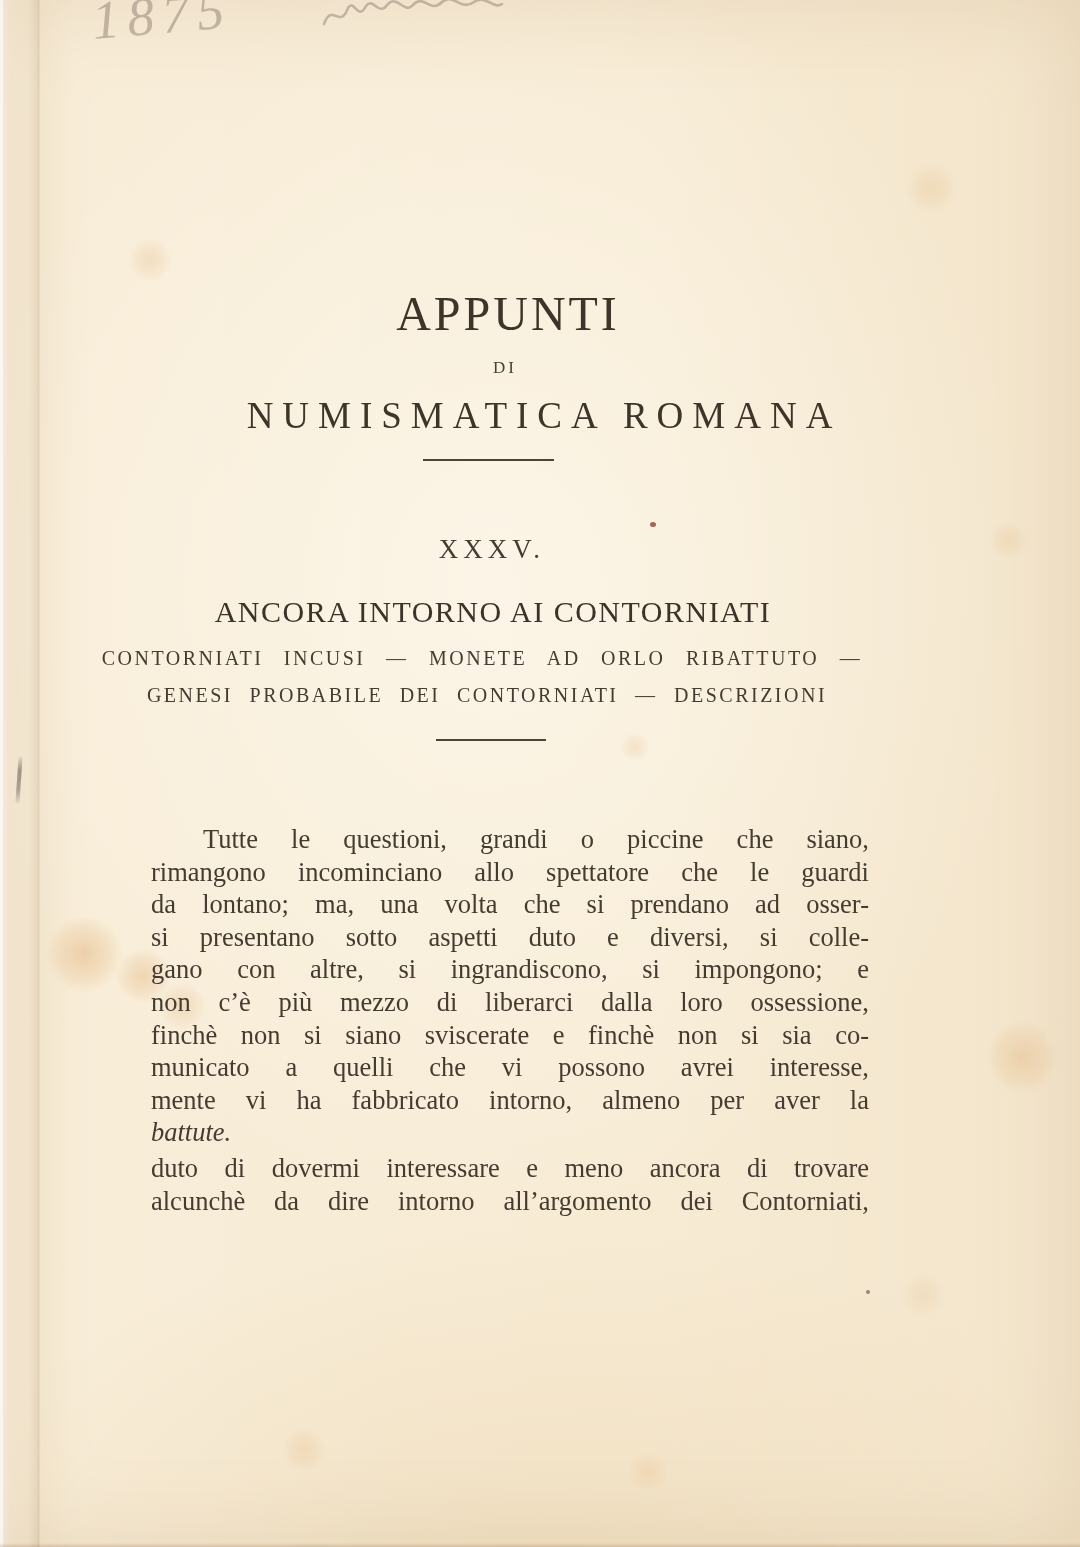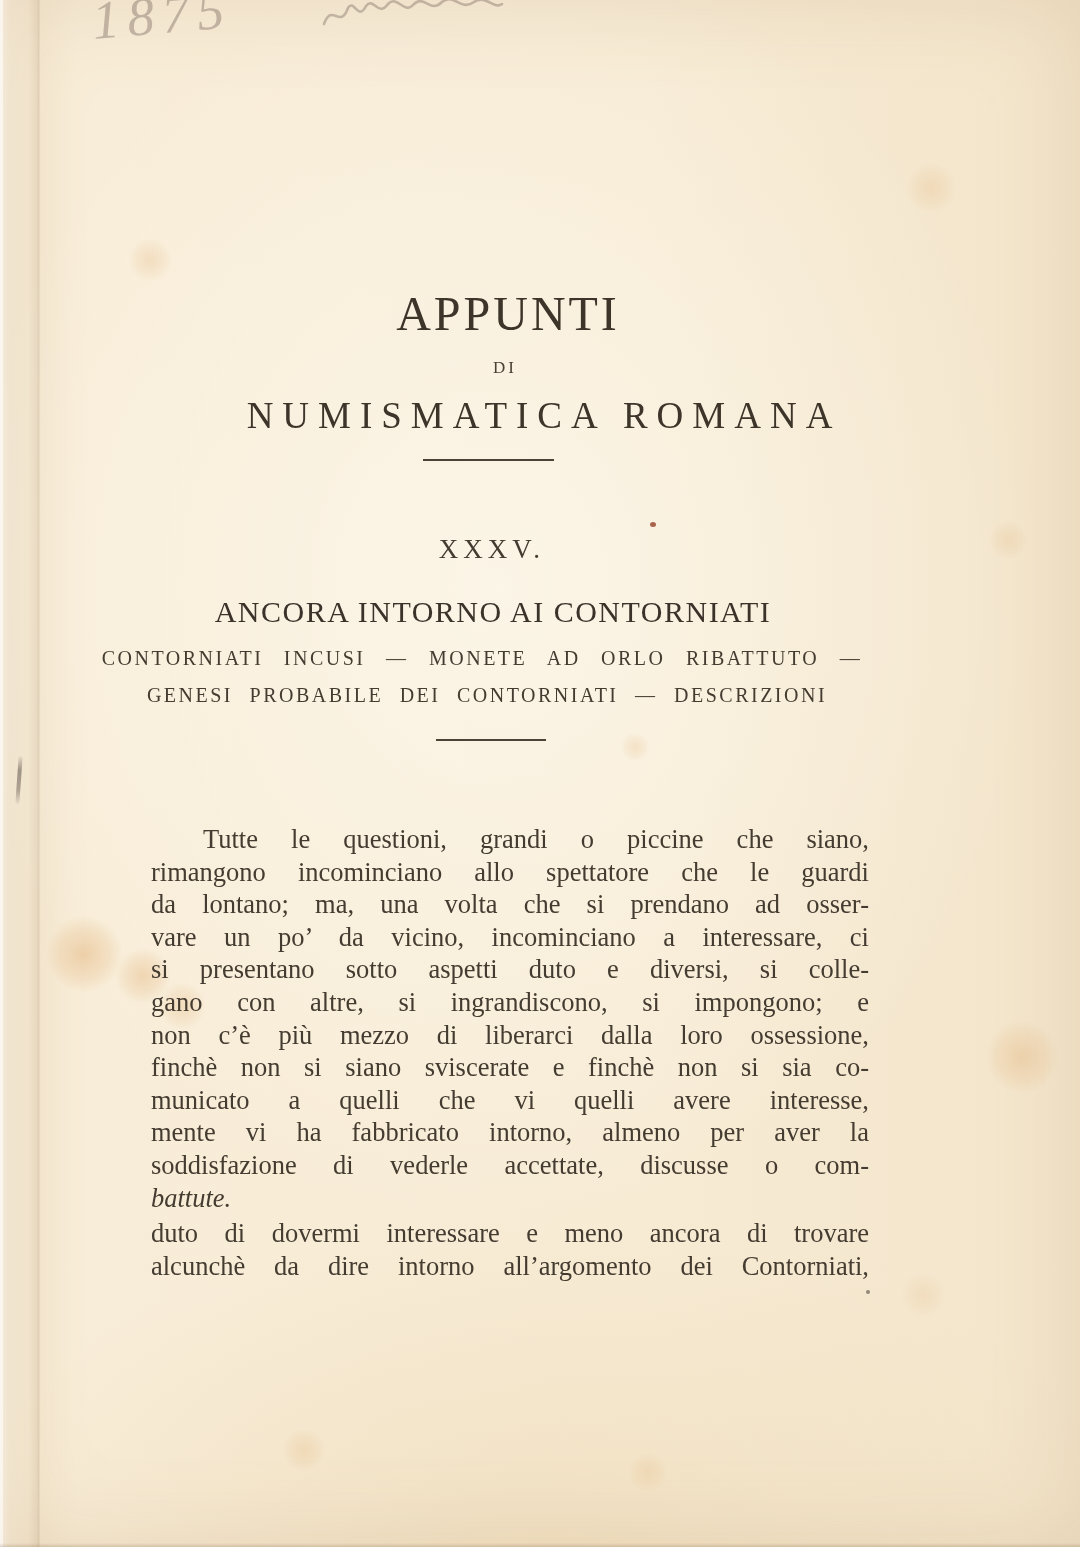--- a/index.html
+++ b/index.html
@@ -108,28 +108,26 @@
   <div class="cline t-head">ANCORA INTORNO AI CONTORNIATI</div>
   <div class="cline t-sh1">CONTORNIATI INCUSI — MONETE AD ORLO RIBATTUTO —</div>
   <div class="cline t-sh2">GENESI PROBABILE DEI CONTORNIATI — DESCRIZIONI</div>
   <div class="rule rule-2"></div>
 
   <div class="bodyblock">
     <div>
       <div class="bl p1-indent">Tutte le questioni, grandi o piccine che siano,</div>
       <div class="bl">rimangono incominciano allo spettatore che le guardi</div>
       <div class="bl">da lontano; ma, una volta che si prendano ad osser-</div>
-      <div class="bl">vare un po’ da vicino, incominciano a interessare, ci</div>
       <div class="bl">si presentano sotto aspetti duto e diversi, si colle-</div>
       <div class="bl">gano con altre, si ingrandiscono, si impongono; e</div>
       <div class="bl">non c’è più mezzo di liberarci dalla loro ossessione,</div>
       <div class="bl">finchè non si siano sviscerate e finchè non si sia co-</div>
-      <div class="bl">municato a quelli che vi quelli avere interesse,</div>
+      <div class="bl">municato a quelli che vi possono avrei interesse,</div>
       <div class="bl">mente vi ha fabbricato intorno, almeno per aver la</div>
-      <div class="bl">soddisfazione di vederle accettate, discusse o com-</div>
       <div class="bl lastline">battute.</div>
     </div>
     <div class="p2">
       <div class="bl">duto di dovermi interessare e meno ancora di trovare</div>
       <div class="bl">alcunchè da dire intorno all’argomento dei Contorniati,</div>
     </div>
   </div>
 
 </div>
 

